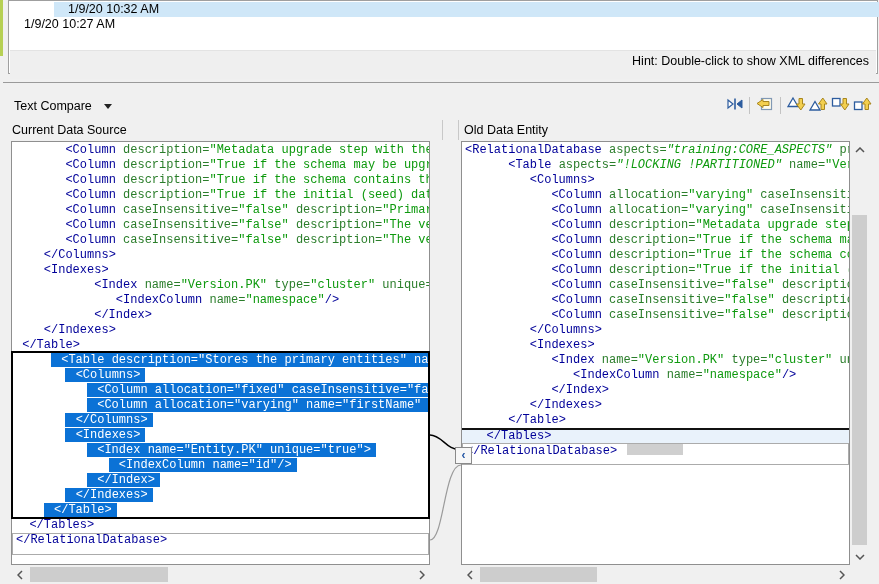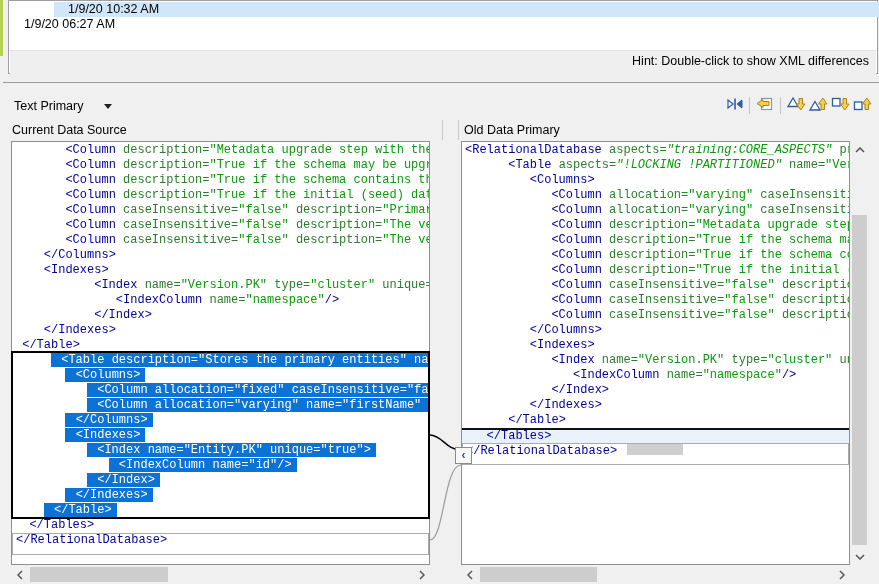--- a/index.html
+++ b/index.html
@@ -58,30 +58,30 @@
 <body>
 
 <div class="abs green-strip" style="left:0;top:0;width:3px;height:56px;"></div>
 <div class="abs green-strip" style="left:3px;top:83px;width:3px;height:501px;"></div>
 
 <div class="abs history-panel">
   <div class="abs hrow sel" style="top:1px;">
     <span>1/9/20 10:32 AM</span>
   </div>
   <div class="abs hrow" style="top:16px;">
-    <span>1/9/20 06:27 AM</span>
+    <span>1/9/20 10:27 AM</span>
   </div>
   <div class="abs hintbar">
     <span>Hint: Double-click to show XML differences</span>
   </div>
 </div>
 
 <div class="abs compare-bg"></div>
 
-<div class="abs viewer-label">Text Primary</div>
+<div class="abs viewer-label">Text Compare</div>
 <div class="abs caret-down"></div>
 
 <div class="abs tb-btn" style="left:726px;">
   <svg width="18" height="16" viewBox="0 0 18 16">
     <path d="M2 4 L7 8 L2 12 Z" fill="#ffffff" stroke="#2d5c9e" stroke-width="1.2"></path>
     <line x1="9" y1="2.5" x2="9" y2="13.5" stroke="#2d5c9e" stroke-width="1.6"></line>
     <path d="M16 4 L11 8 L16 12 Z" fill="#2d5c9e" stroke="#2d5c9e"></path>
   </svg>
 </div>
 <div class="abs tb-sep" style="left:749px;"></div>
@@ -111,21 +111,21 @@
   </svg>
 </div>
 <div class="abs tb-btn" style="left:853px;">
   <svg width="19" height="16" viewBox="0 0 19 16">
     <rect x="1.5" y="6" width="7.5" height="7.5" fill="#ffffff" stroke="#2d5c9e" stroke-width="1.3"></rect>
     <path d="M12 13.5 L15.5 13.5 L15.5 8 L18 8 L13.8 2 L9.5 8 L12 8 Z" fill="#f3cf4e" stroke="#a8861f" stroke-width="1"></path>
   </svg>
 </div>
 
 <div class="abs pane-header" style="left:12px;">Current Data Source</div>
-<div class="abs pane-header" style="left:464px;">Old Data Primary</div>
+<div class="abs pane-header" style="left:464px;">Old Data Entity</div>
 <div class="abs hdr-sep" style="left:442px;"></div>
 <div class="abs hdr-sep" style="left:458px;"></div>
 
 <div class="abs code-pane left-pane">
   <div class="code-lines" id="left-lines">
       <div class="line"><span>       </span><span class="t">&lt;Column</span><span> </span><span class="a">description=</span><span class="v">"Metadata upgrade step with the</span></div>
       <div class="line"><span>       </span><span class="t">&lt;Column</span><span> </span><span class="a">description=</span><span class="v">"True if the schema may be upgra</span></div>
       <div class="line"><span>       </span><span class="t">&lt;Column</span><span> </span><span class="a">description=</span><span class="v">"True if the schema contains the</span></div>
       <div class="line"><span>       </span><span class="t">&lt;Column</span><span> </span><span class="a">description=</span><span class="v">"True if the initial (seed) data</span></div>
       <div class="line"><span>       </span><span class="t">&lt;Column</span><span> </span><span class="a">caseInsensitive=</span><span class="v">"false"</span><span> </span><span class="a">description=</span><span class="v">"Primary</span></div>

